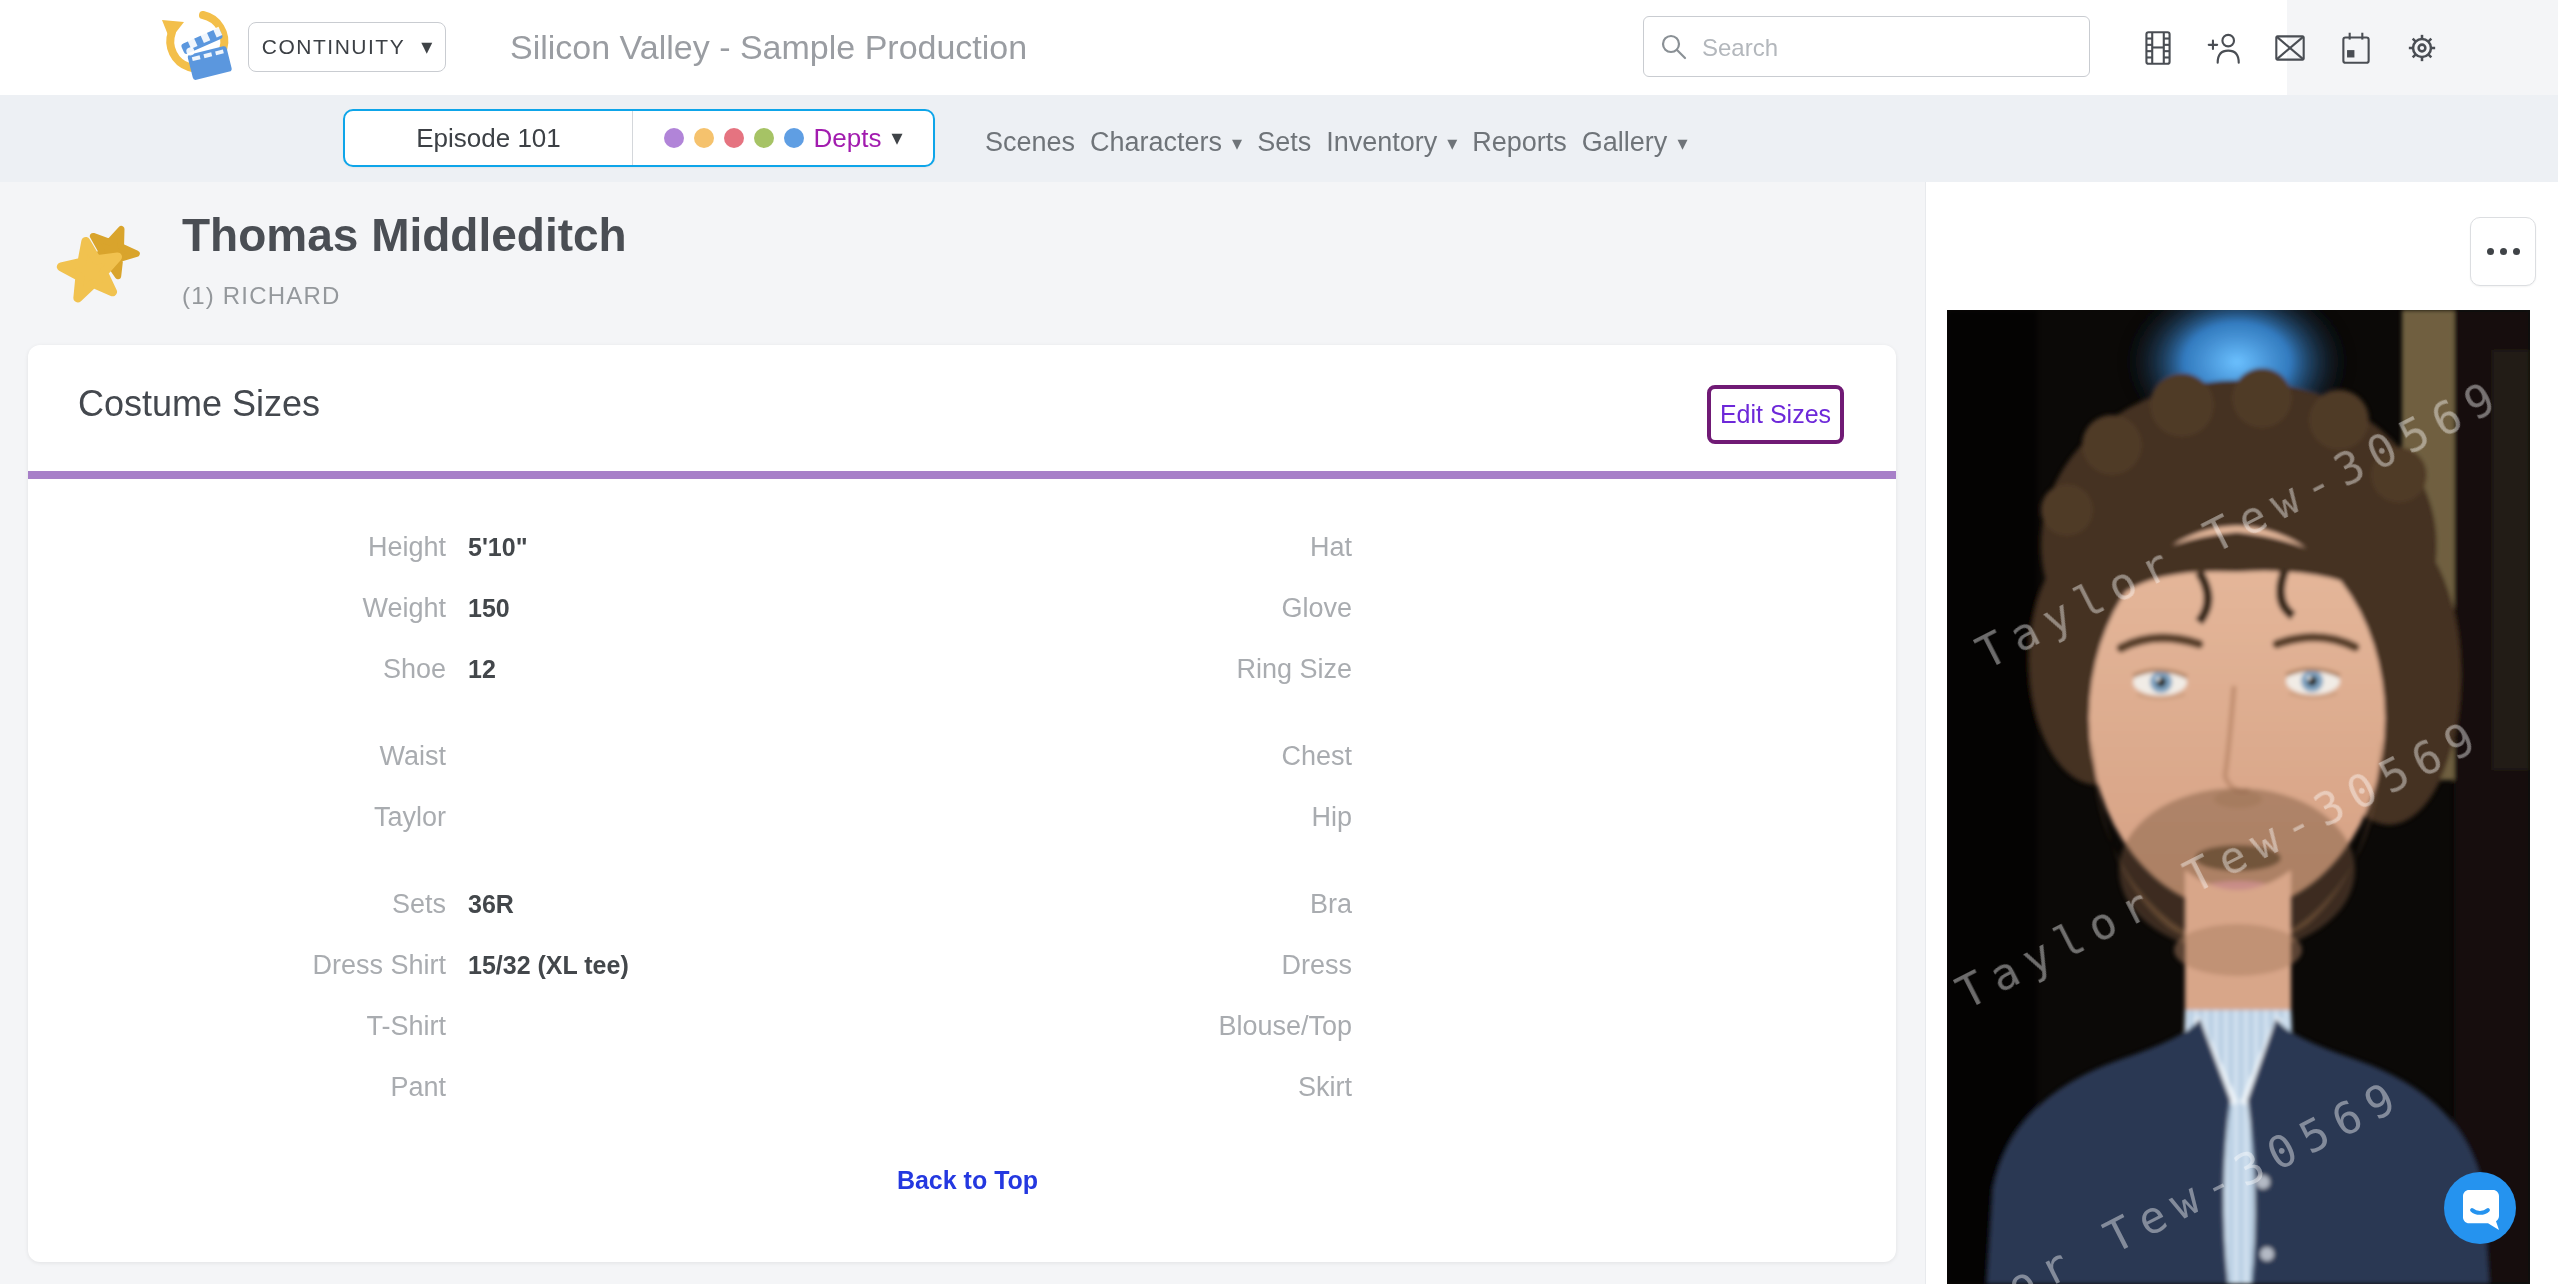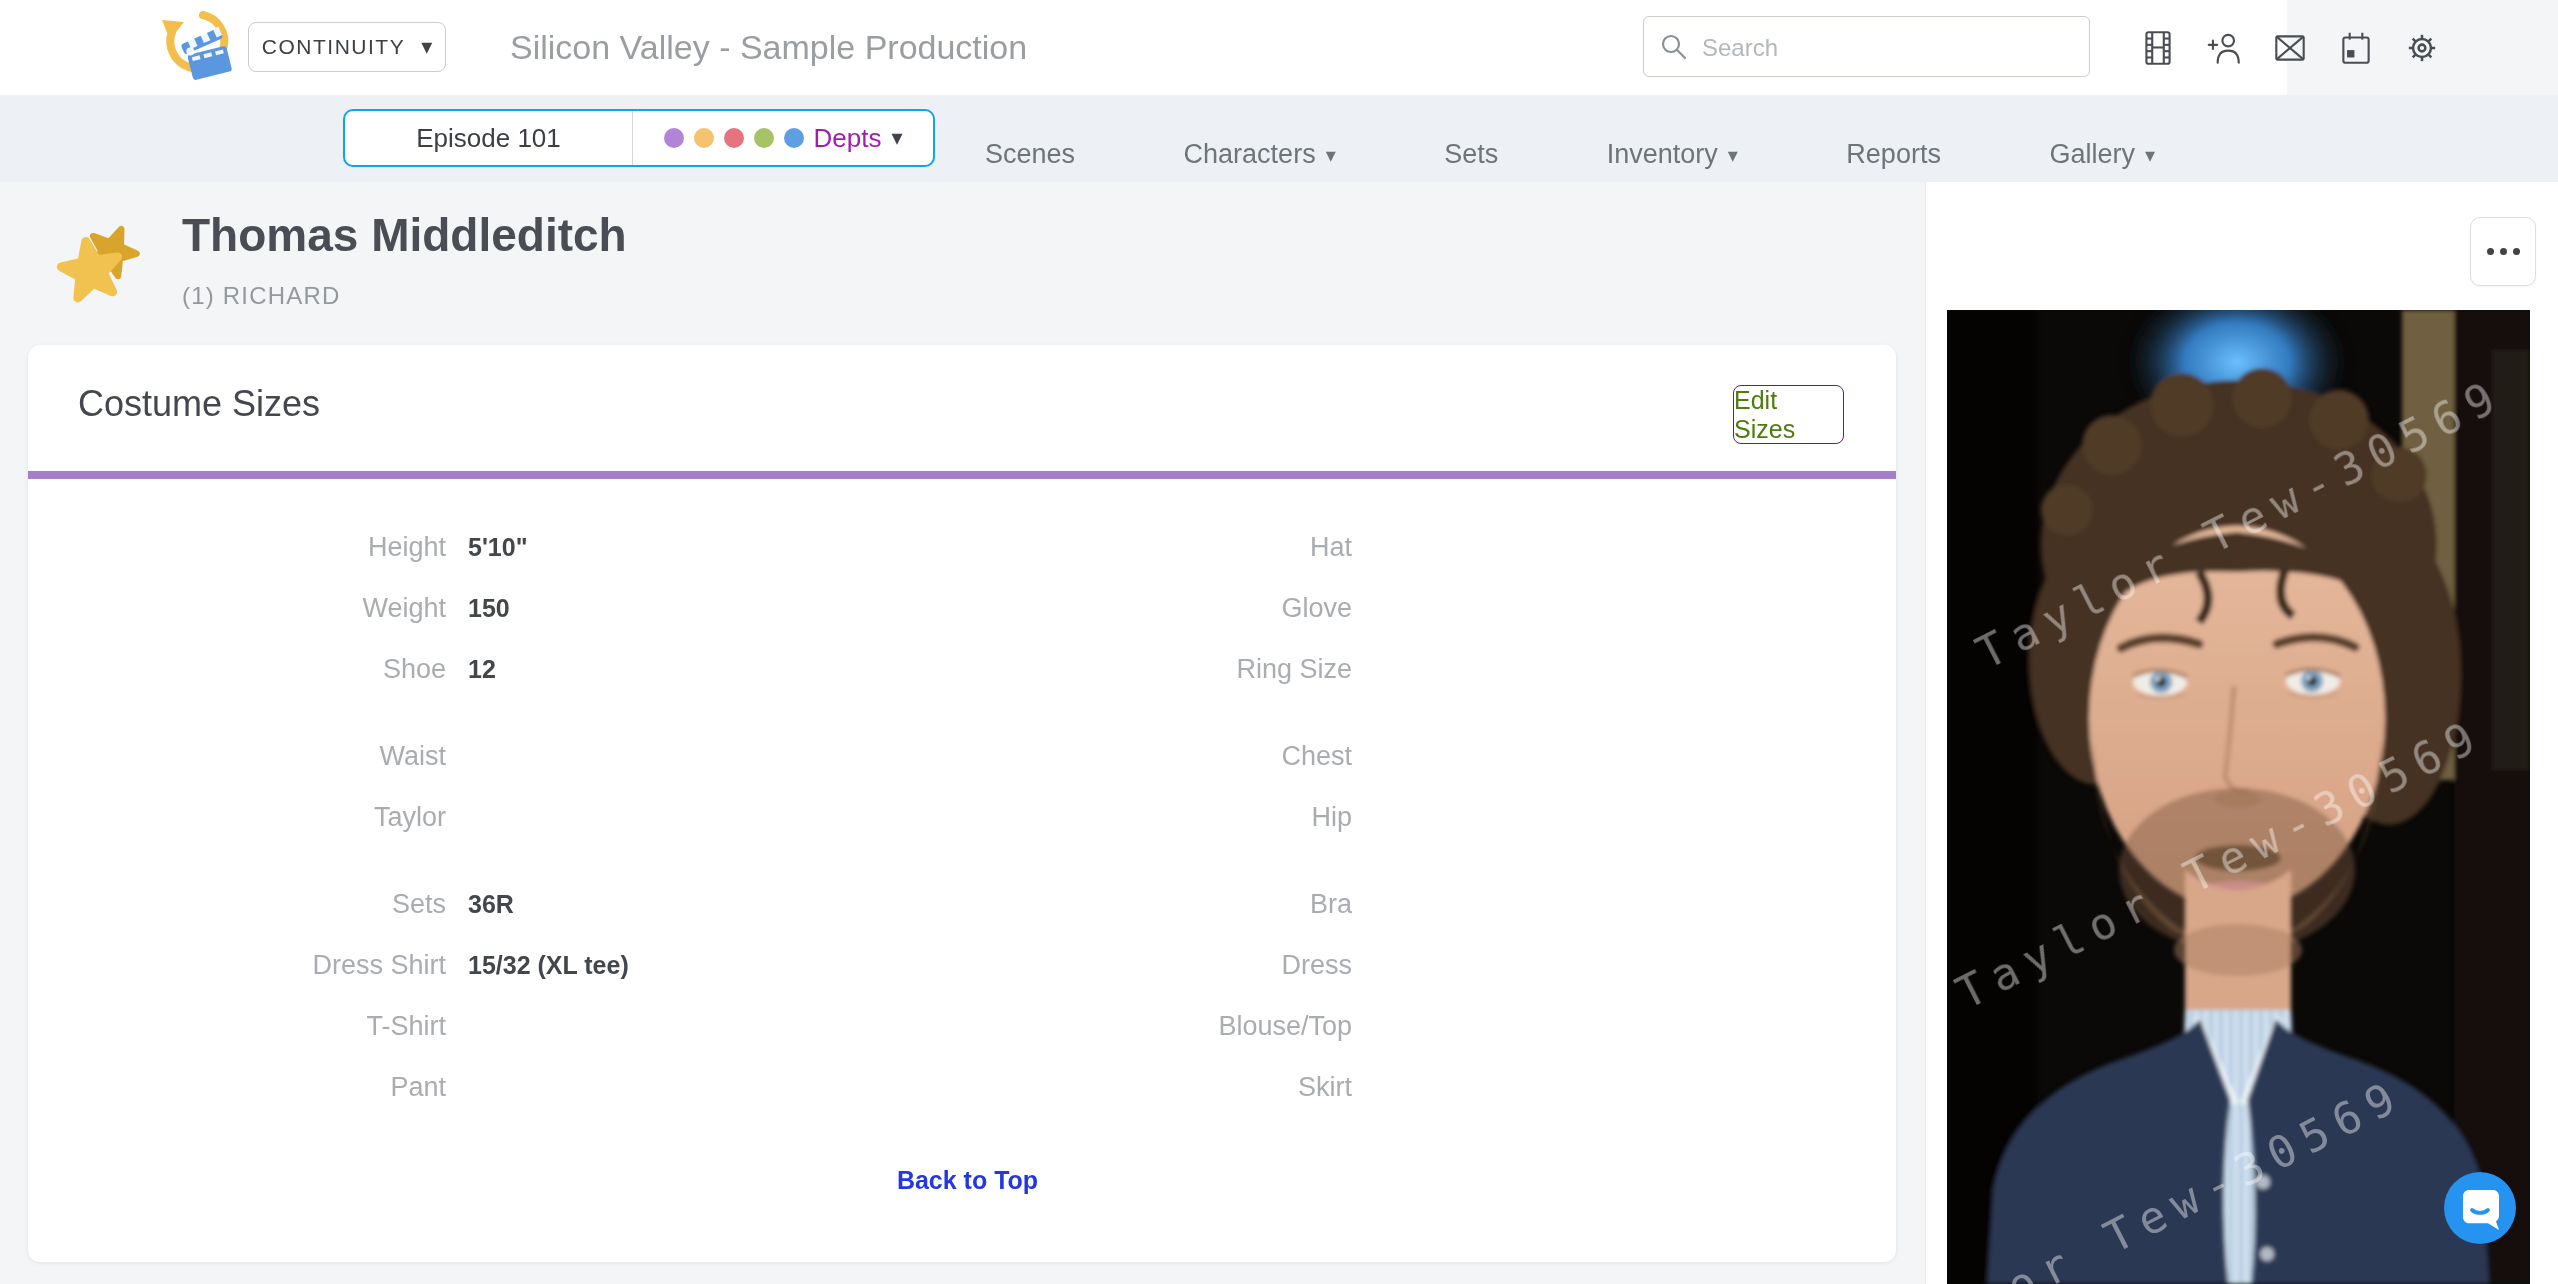--- a/index.html
+++ b/index.html
@@ -23,35 +23,35 @@
 
   
   .navbar{position:absolute;left:0;top:95px;width:2558px;height:87px;background:#edf0f4;}
   .episode-pill{position:absolute;left:343px;top:14px;width:592px;height:58px;background:#fff;border:2px solid #0ea5e9;border-radius:10px;
     display:flex;align-items:stretch;box-sizing:border-box;box-shadow:0 1px 2px rgba(0,0,0,0.04);}
   .pill-episode{width:287px;display:flex;align-items:center;justify-content:center;font-size:26px;color:#3c4045;cursor:pointer;}
   .pill-divider{width:1px;background:#d4d7db;margin:0;}
   .pill-depts{flex:1;display:flex;align-items:center;justify-content:center;gap:10px;cursor:pointer;}
   .dept-dot{width:20px;height:20px;border-radius:50%;}
   .pill-depts .lbl{font-size:26px;color:#a21caf;margin-left:0;}
-  .nav-links{position:absolute;left:985px;top:16px;width:1170px;height:87px;display:flex;align-items:center;justify-content:space-between;}
+  .nav-links{position:absolute;left:985px;top:4px;width:1170px;height:87px;display:flex;align-items:center;gap:15px;}
   .nav-link{display:flex;align-items:center;gap:10px;font-size:27px;color:#6f7479;cursor:pointer;}
   .nav-link .caret{color:#6f7479;font-size:20px;}
 
   
   .char-star{position:absolute;left:52px;top:216px;width:92px;height:96px;cursor:pointer;}
   .char-name{position:absolute;left:182px;top:208px;font-size:46px;font-weight:700;color:#4a4e54;}
   .char-role{position:absolute;left:182px;top:282px;font-size:24px;color:#94989c;letter-spacing:1.2px;}
 
   
   .card{position:absolute;left:28px;top:345px;width:1868px;height:917px;background:#fff;border-radius:12px;
     box-shadow:0 1px 4px rgba(0,0,0,0.08);box-sizing:border-box;}
   .card-title{position:absolute;left:50px;top:38px;font-size:36px;color:#44484e;}
-  .edit-btn{position:absolute;right:52px;top:40px;width:111px;height:59px;border:1px solid #701a75;border-radius:8px;background:#fff;
-    display:flex;align-items:center;justify-content:center;font-size:25px;color:#4d7c0f;cursor:pointer;box-sizing:border-box;}
+  .edit-btn{position:absolute;right:52px;top:40px;width:137px;height:59px;border:4px solid #701a75;border-radius:8px;background:#fff;
+    display:flex;align-items:center;justify-content:center;font-size:25px;color:#6d28d9;cursor:pointer;box-sizing:border-box;}
   .accent-bar{position:absolute;left:0;top:126px;width:100%;height:8px;}
   .rows-wrap{position:absolute;left:0;top:172px;width:100%;}
   .size-group{margin-bottom:26px;}
   .size-row{display:grid;grid-template-columns:418px 418px 444px 1fr;column-gap:22px;height:61px;align-items:center;}
   .size-label{text-align:right;font-size:27px;color:#a9acb0;}
   .size-value{font-size:25px;font-weight:700;color:#43474b;}
   .back-top{position:absolute;left:0;top:821px;width:100%;text-align:center;}
   .back-top a{font-size:25px;font-weight:700;text-decoration:none;cursor:pointer;margin-left:11px;}
 
   

